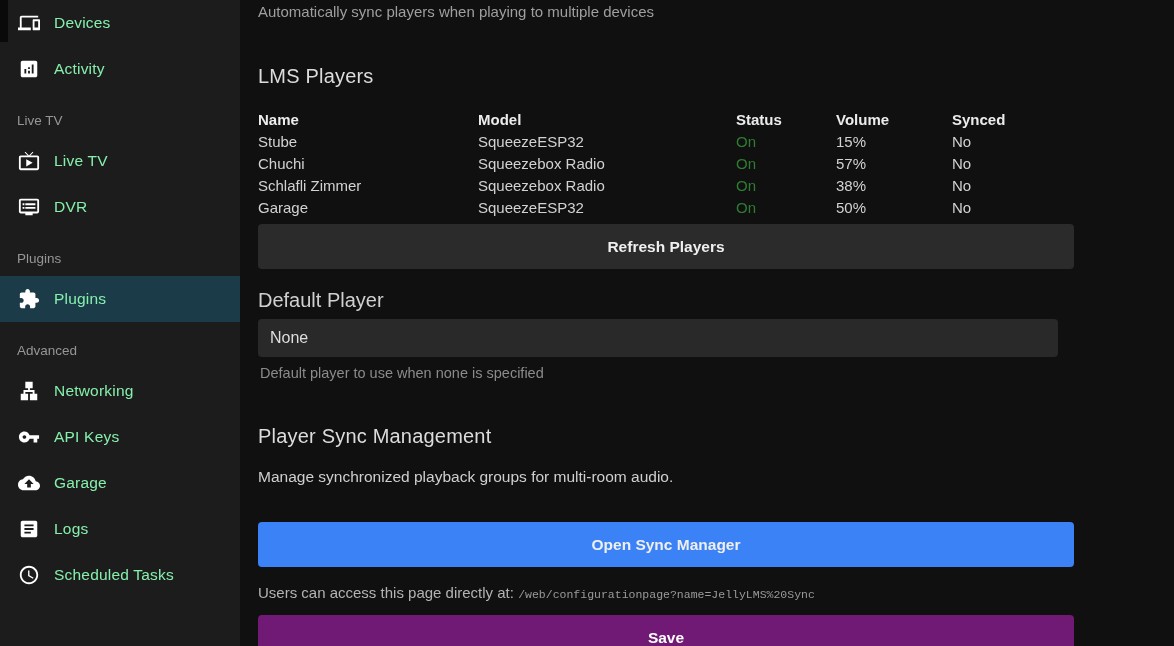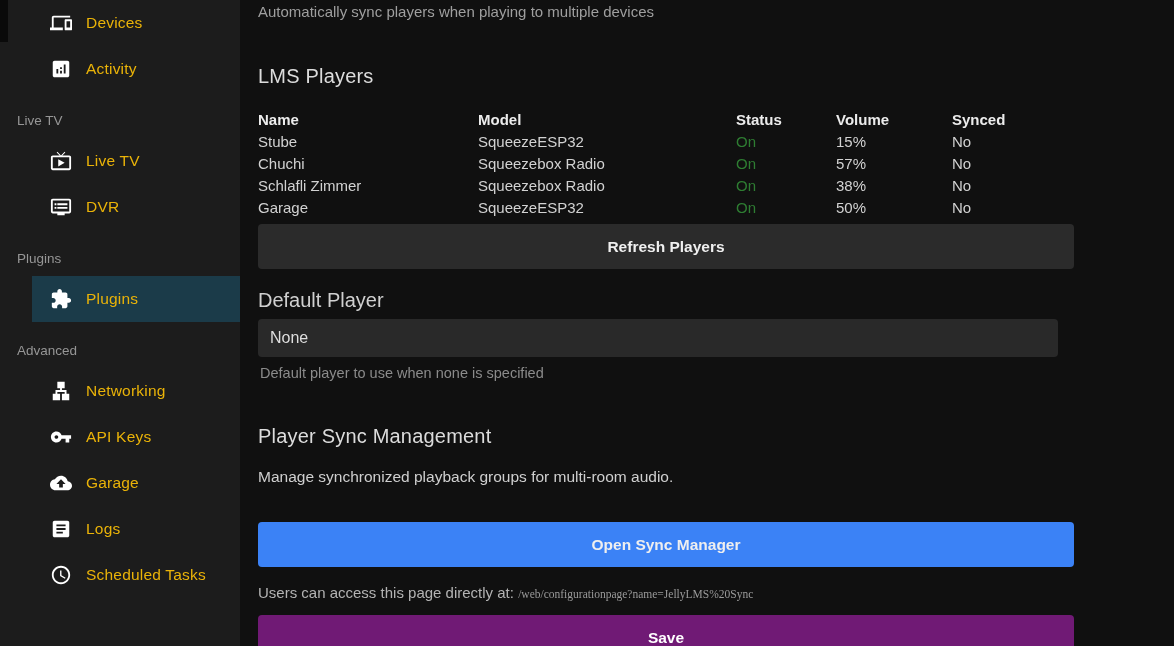--- a/index.html
+++ b/index.html
@@ -25,22 +25,21 @@
     width: 8px; height: 42px;
     background: #0a0a0a;
   }
   .nav { padding-top: 0; }
   .nav-item {
     display: flex;
     align-items: center;
     height: 46px;
     padding-left: 17px;
     cursor: pointer;
-    color: #eab308;
-    margin-left: 32px;
+    color: #86efac;
   }
   .nav-item.active { background: #1b3b49; }
   .nav-item .icon {
     width: 24px; height: 24px;
     margin-right: 13px;
     flex: 0 0 24px;
     display: inline-flex;
     align-items: center;
     justify-content: center;
   }
@@ -140,21 +139,21 @@
     color: #cfcfcf;
     font-size: 15.5px;
   }
 
   .access-line {
     margin-top: 17px;
     color: #b3b3b3;
     font-size: 15px;
   }
   .access-line code {
-    font-family: Liberation Serif, serif;
+    font-family: Liberation Mono, monospace;
     font-size: 11.5px;
     color: #9a9a9a;
   }
 </style>
 </head>
 <body>
 
 <aside class="sidebar">
   <div class="scroll-artifact"></div>
   <nav class="nav" id="sidebar-nav">

